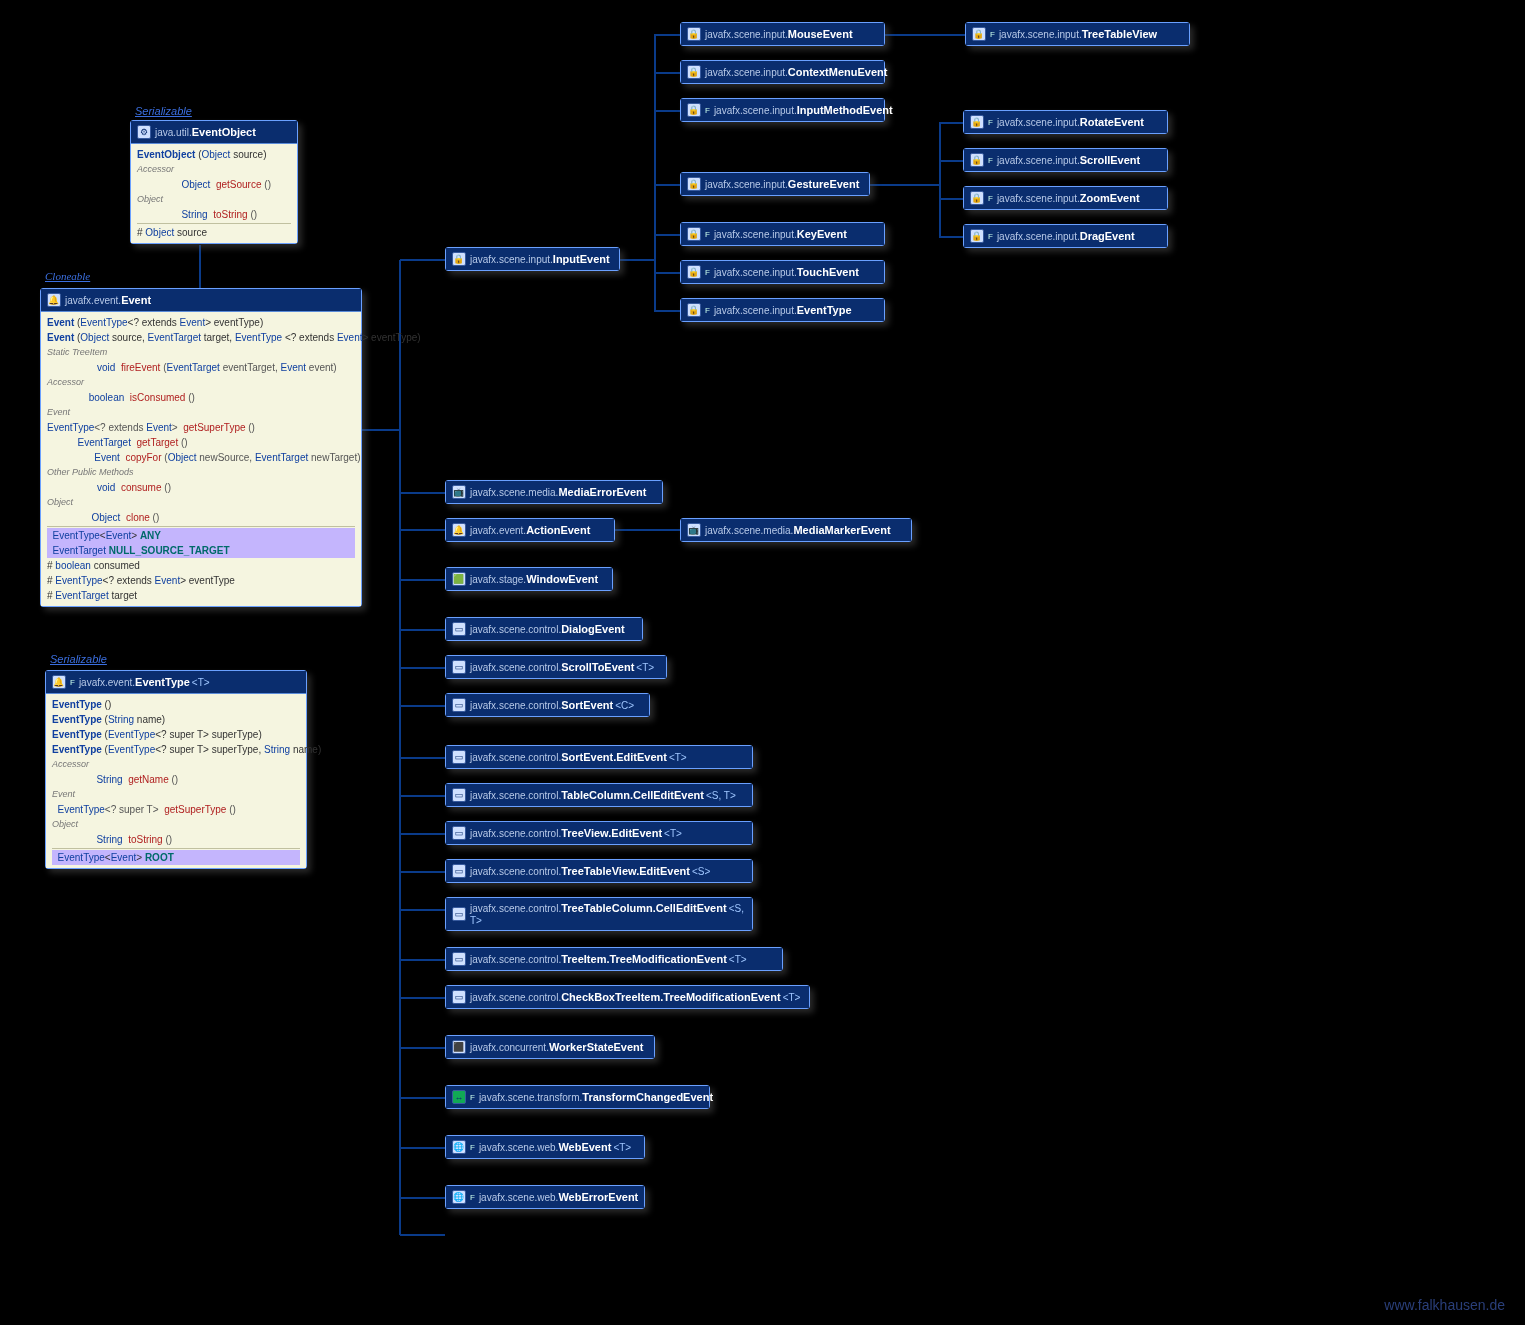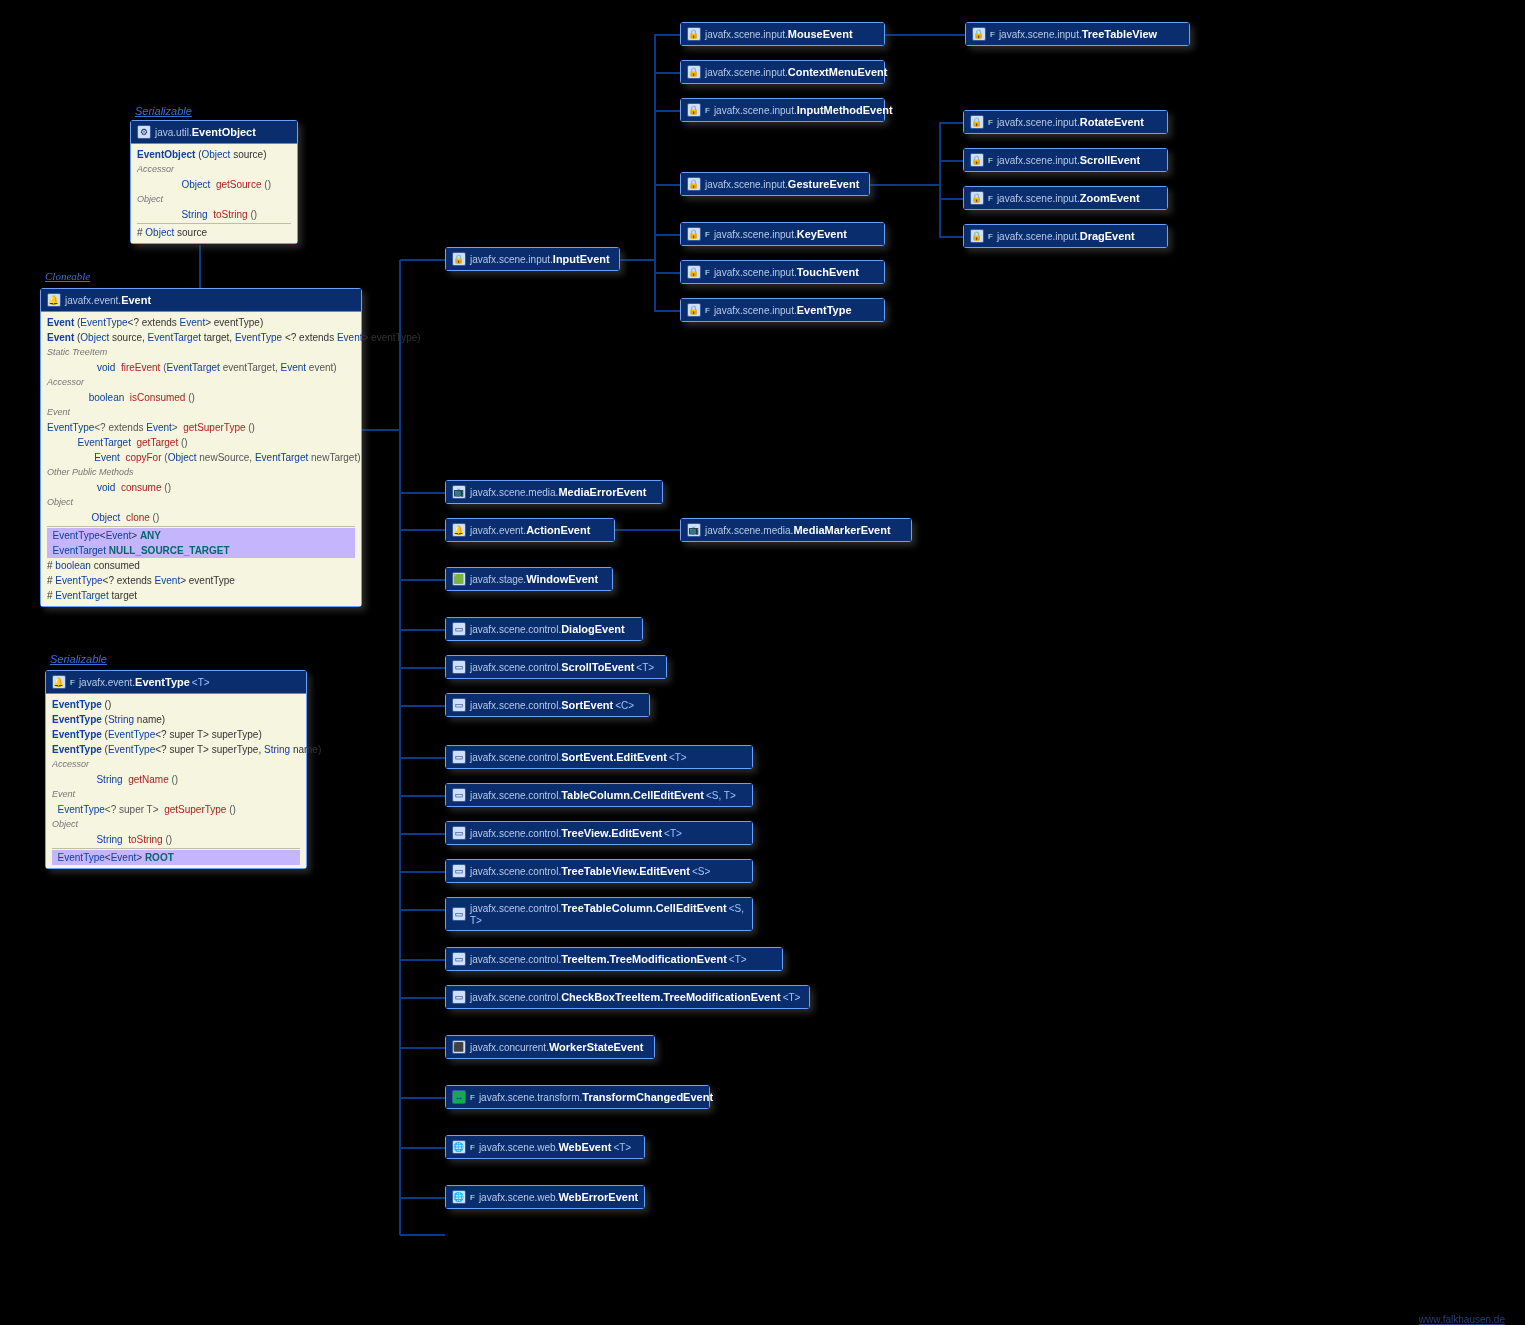--- a/index.html
+++ b/index.html
@@ -57,24 +57,23 @@
   .sep { border-top:1px solid #c0c0a0; margin:1px 0;}
   a.iface {
     position:absolute;
     color:#3b6fe0;
     font-style:italic;
     font-size:11px;
     text-decoration:underline;
   }
   .footer {
     position:absolute;
-    bottom:0; right:20px;
-    font-size:10px;
+    bottom:12px; right:20px;
+    font-size:14px;
     color:#2a3f7a;
-    text-decoration:underline;
   }
   .mini { padding:0; }
   .mini .header { border-bottom:none; }
 </style>
 </head>
 <body>
 
 <svg width="1525" height="1325">
   <g stroke="#0a3b8a" stroke-width="2" fill="none">
 

